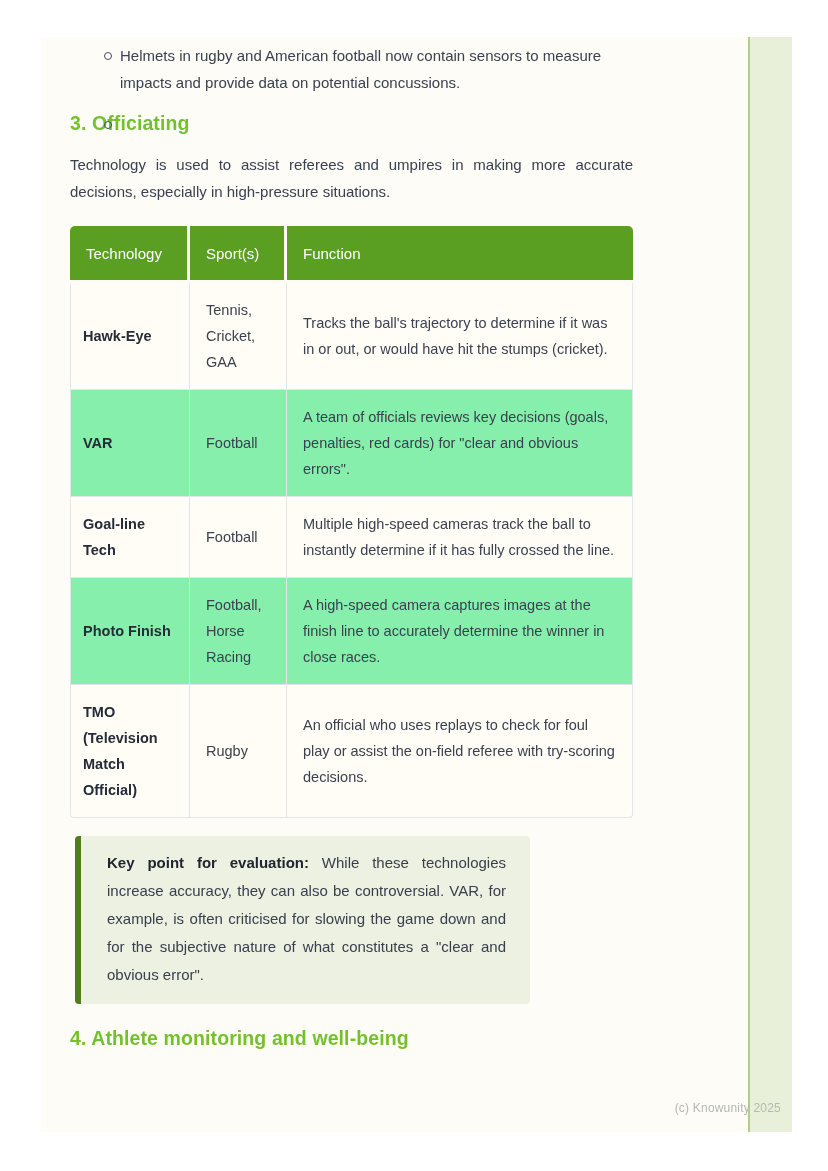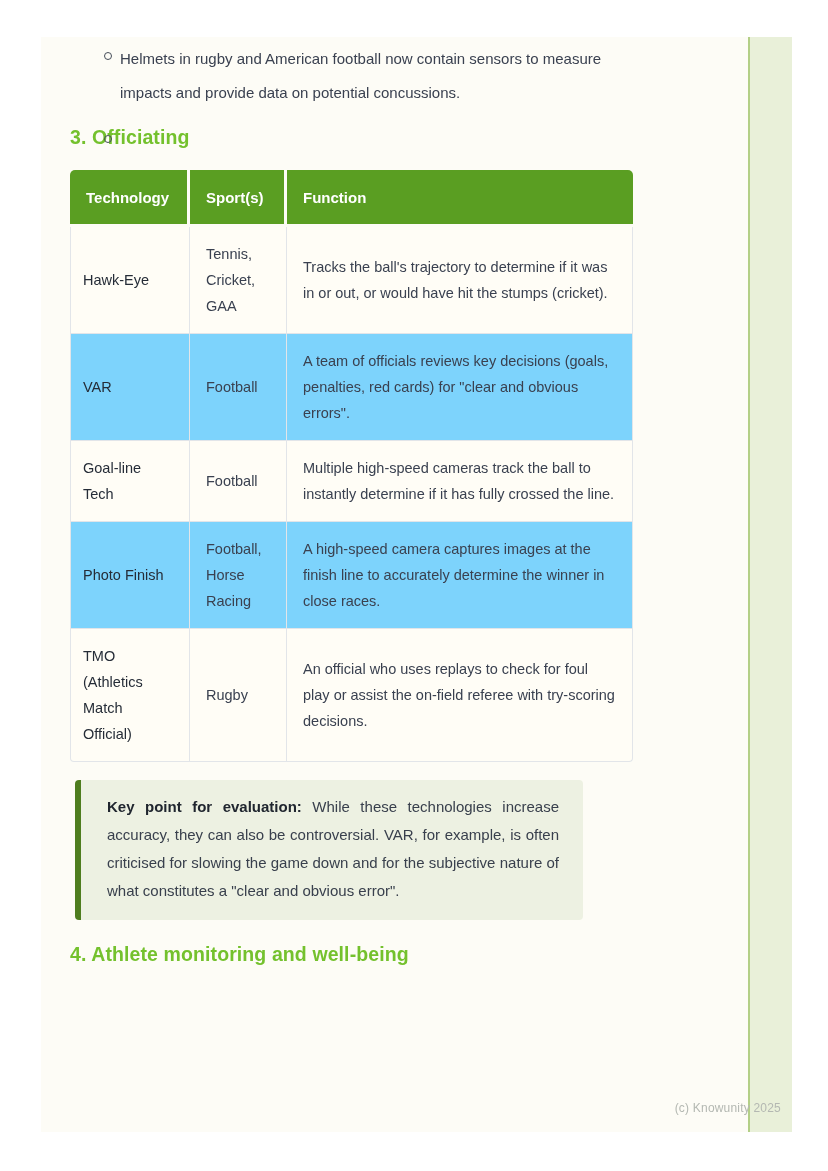--- a/index.html
+++ b/index.html
@@ -20,21 +20,21 @@
     position:absolute; top:0; right:0; bottom:0; width:42px;
     background:#e9f0d9;
     border-left:2px solid #b3cf86;
   }
   .content {
     position:absolute; left:29px; top:0; width:563px;
   }
   ul.bullets { list-style:none; margin-top:5px; }
   li.bullet {
     position:relative; padding-left:50px;
-    font-size:15px; line-height:34px; margin-bottom:15px;
+    font-size:15px; line-height:27px; margin-bottom:15px;
     color:#3a4150;
   }
   .dot {
     position:absolute; left:34px; top:10px;
     width:6px; height:6px;
     border:1.5px solid #454d59; border-radius:50%;
     background:transparent;
   }
   h2.sec {
     font-size:19.5px; font-weight:700; color:#74c12d;
@@ -44,41 +44,41 @@
   p.intro {
     margin-top:16px; font-size:15px; line-height:27px;
     text-align:justify; color:#3a4150;
   }
   table.tech-table {
     margin-top:21px; width:563px;
     border-collapse:separate; border-spacing:0; table-layout:fixed;
   }
   .tech-table th {
     background:#5a9e22; color:#ffffff;
-    font-size:15px; font-weight:700; text-align:left;
+    font-size:15px; font-weight:400; text-align:left;
     height:54px; padding:0 16px; vertical-align:middle;
     border-right:3px solid #fdfcf6; border-bottom:3px solid #fdfcf6;
   }
   .tech-table th:last-child { border-right:none; border-top-right-radius:5px; }
   .tech-table th:first-child { border-top-left-radius:5px; }
   .tech-table td {
     font-size:14.5px; line-height:26px;
     padding:14px 16px; vertical-align:middle;
     background:#fffdf6; color:#3a4150;
     border-right:1px solid #e2e5e9; border-bottom:1px solid #e2e5e9;
   }
   .tech-table td:first-child {
     border-left:1px solid #e2e5e9;
-    font-weight:400; color:#252c37;padding-left:12px;
+    font-weight:700; color:#252c37;padding-left:12px;
   }
-  .tech-table tr.alt td { background:#7dd3fc; }
+  .tech-table tr.alt td { background:#86efac; }
   .tech-table tr:last-child td:first-child { border-bottom-left-radius:4px; }
   .tech-table tr:last-child td:last-child { border-bottom-right-radius:4px; }
   .callout {
-    margin:18px 0 0 5px; width:508px; box-sizing:border-box;
+    margin:18px 0 0 5px; width:455px; box-sizing:border-box;
     background:#edf1e2;
     border-left:6px solid #4e7d1e; border-radius:4px;
     padding:13px 24px 15px 26px;
     font-size:15px; line-height:28px; text-align:justify;
     color:#39404d;
   }
   .callout b { color:#20262f; font-weight:700; }
   h2.sec4 { margin-top:22px; }
   .watermark {
     position:absolute; right:47px; top:1101px;
@@ -99,20 +99,21 @@
         <span class="dot"></span>
         <span>Helmets in rugby and American football now contain sensors to measure impacts and provide data on potential concussions.</span>
       </li>
       <li class="bullet">
         <span class="dot"></span>
       </li>
     </ul>
 
     <h2 class="sec">3. Officiating</h2>
 
+    <p class="intro">Technology is used to assist referees and umpires in making more accurate decisions, especially in high-pressure situations.</p>
 
     <table class="tech-table">
       <colgroup>
         <col style="width:120px">
           <col style="width:97px">
           <col style="width:346px">
       </colgroup>
       <thead>
         <tr>
           <th>Technology</th>
@@ -135,21 +136,21 @@
           <td>Goal-line Tech</td>
           <td>Football</td>
           <td>Multiple high-speed cameras track the ball to instantly determine if it has fully crossed the line.</td>
         </tr>
         <tr class="alt">
           <td>Photo Finish</td>
           <td>Football, Horse Racing</td>
           <td>A high-speed camera captures images at the finish line to accurately determine the winner in close races.</td>
         </tr>
         <tr>
-          <td>TMO (Athletics Match Official)</td>
+          <td>TMO (Television Match Official)</td>
           <td>Rugby</td>
           <td>An official who uses replays to check for foul play or assist the on-field referee with try-scoring decisions.</td>
         </tr>
       </tbody>
     </table>
 
     <div class="callout"><b>Key point for evaluation:</b><span> While these technologies increase accuracy, they can also be controversial. VAR, for example, is often criticised for slowing the game down and for the subjective nature of what constitutes a "clear and obvious error".</span></div>
 
     <h2 class="sec sec4">4. Athlete monitoring and well-being</h2>
 

